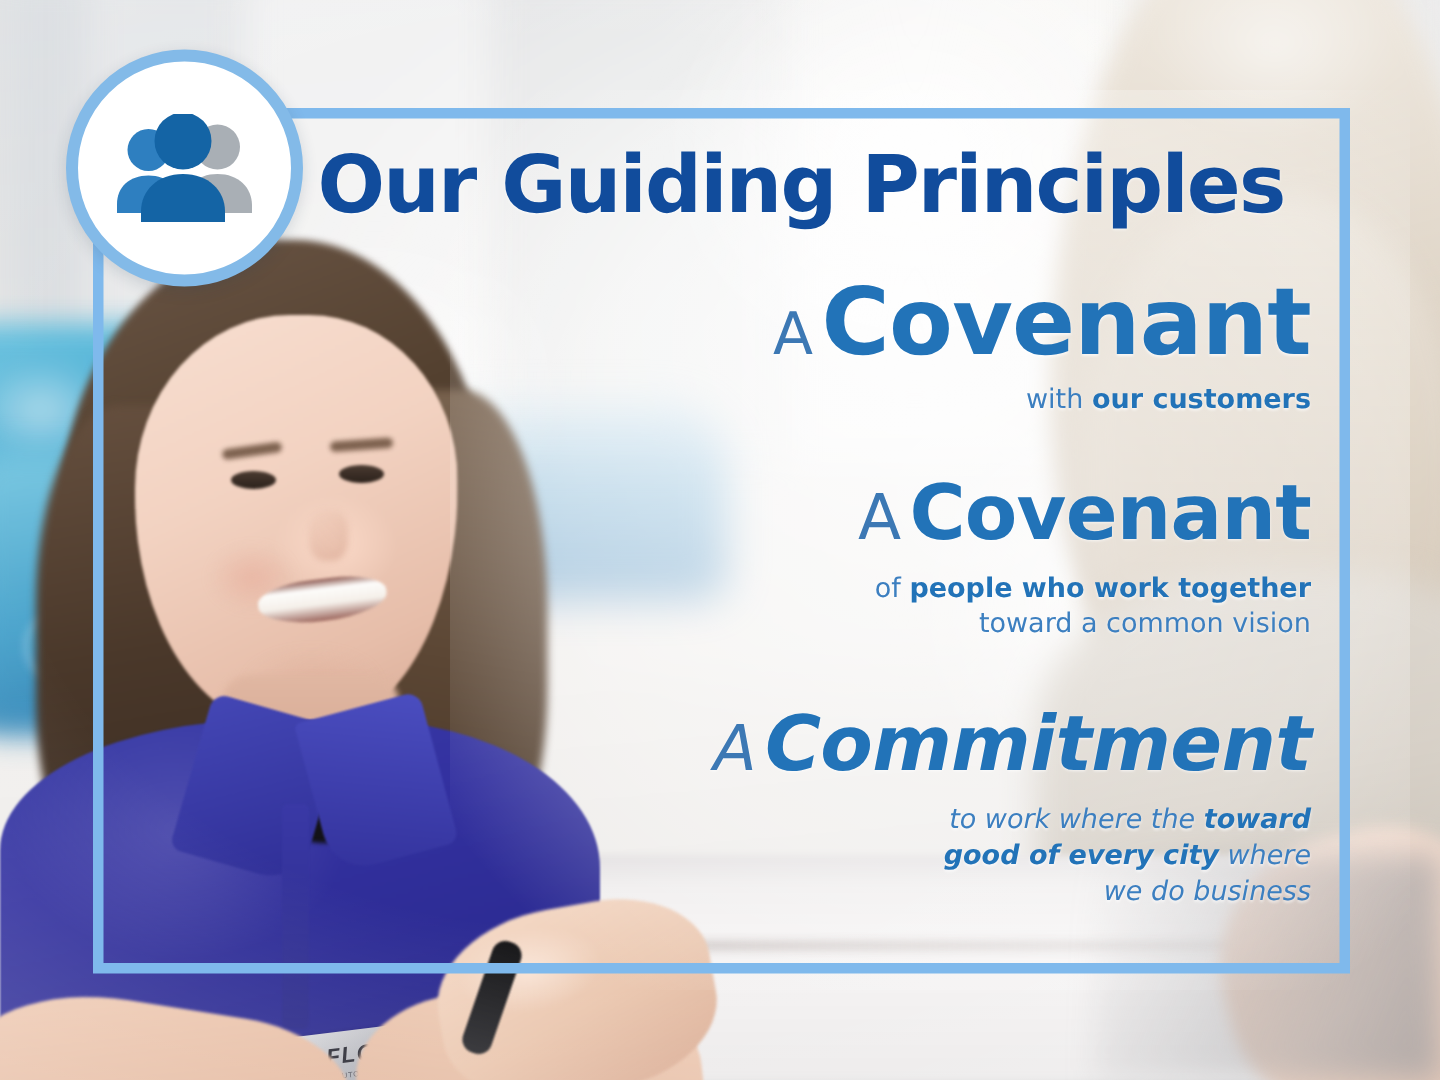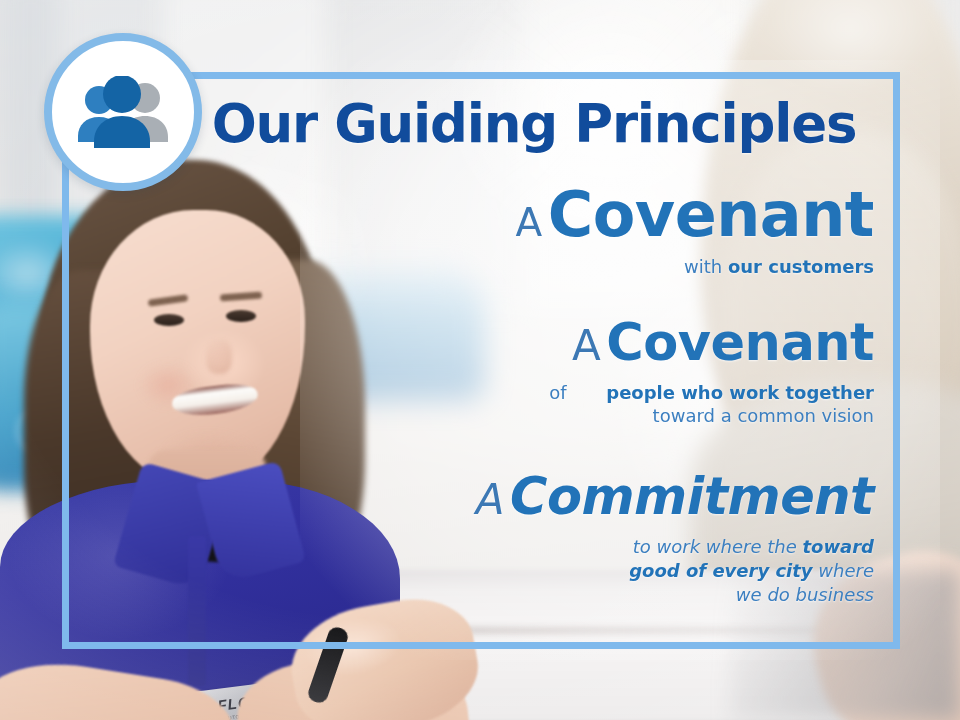--- a/index.html
+++ b/index.html
@@ -431,21 +431,21 @@
           <div><span>with </span><b style="color: rgb(34, 115, 184);">our customers</b></div>
         </div>
     </div>
 
     <div class="block b2">
       <div class="p-title">
         <span class="p-article" style="color: rgb(60, 120, 180);">A</span>
         <span class="p-word" style="color: rgb(34, 115, 184);">Covenant</span>
       </div>
       <div class="sub" style="color: rgb(60, 127, 192);">
-          <div><span>of </span><b style="color: rgb(34, 115, 184); margin-left: 34px;">people who work together</b></div>
+          <div><span>of </span><b style="color: rgb(34, 115, 184);">people who work together</b></div>
           <div><span>toward a common vision</span></div>
         </div>
     </div>
 
     <div class="block b3">
       <div class="p-title">
         <span class="p-article" style="color: rgb(60, 120, 180);">A</span>
         <span class="p-word" style="color: rgb(34, 115, 184);">Commitment</span>
       </div>
       <div class="sub" style="color: rgb(60, 127, 192);">

